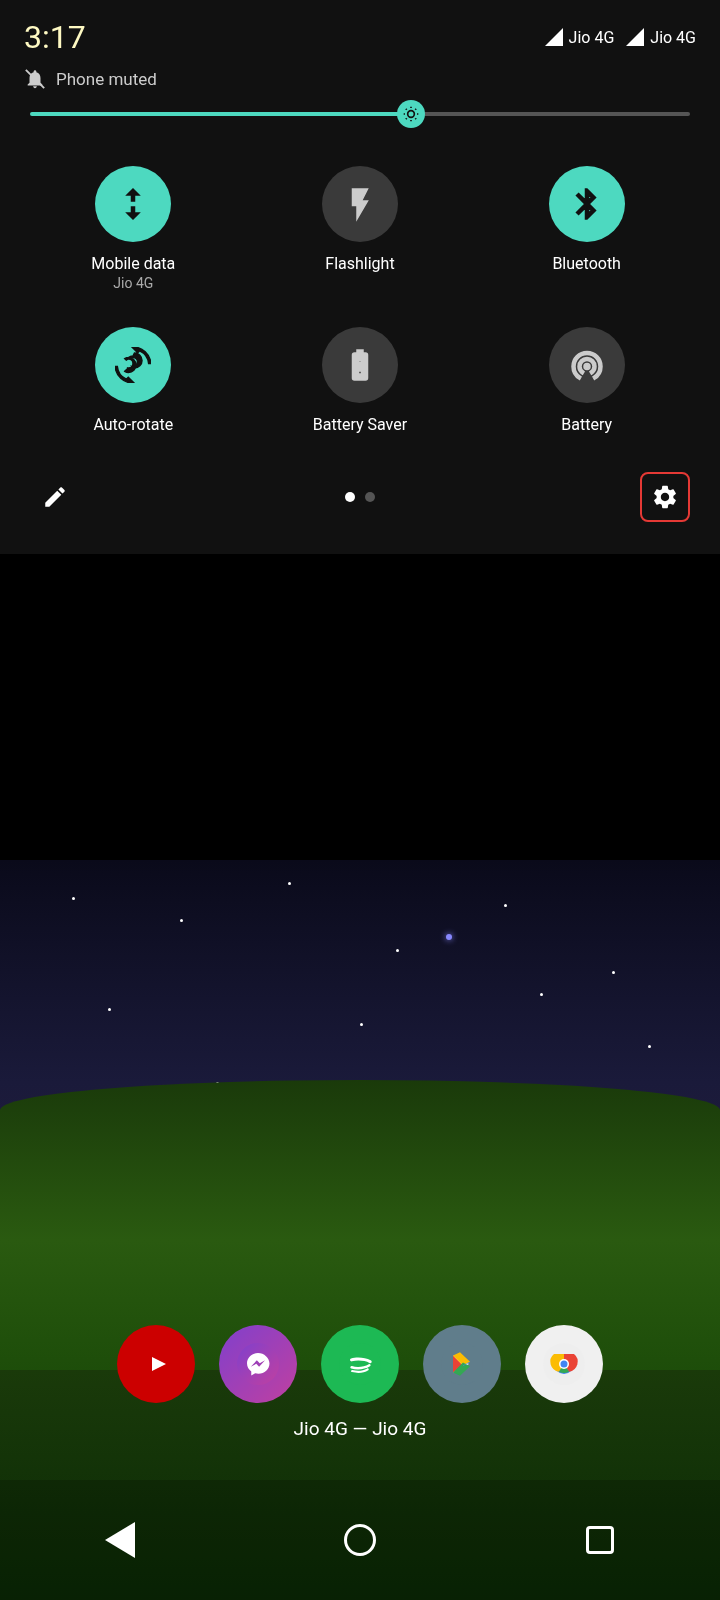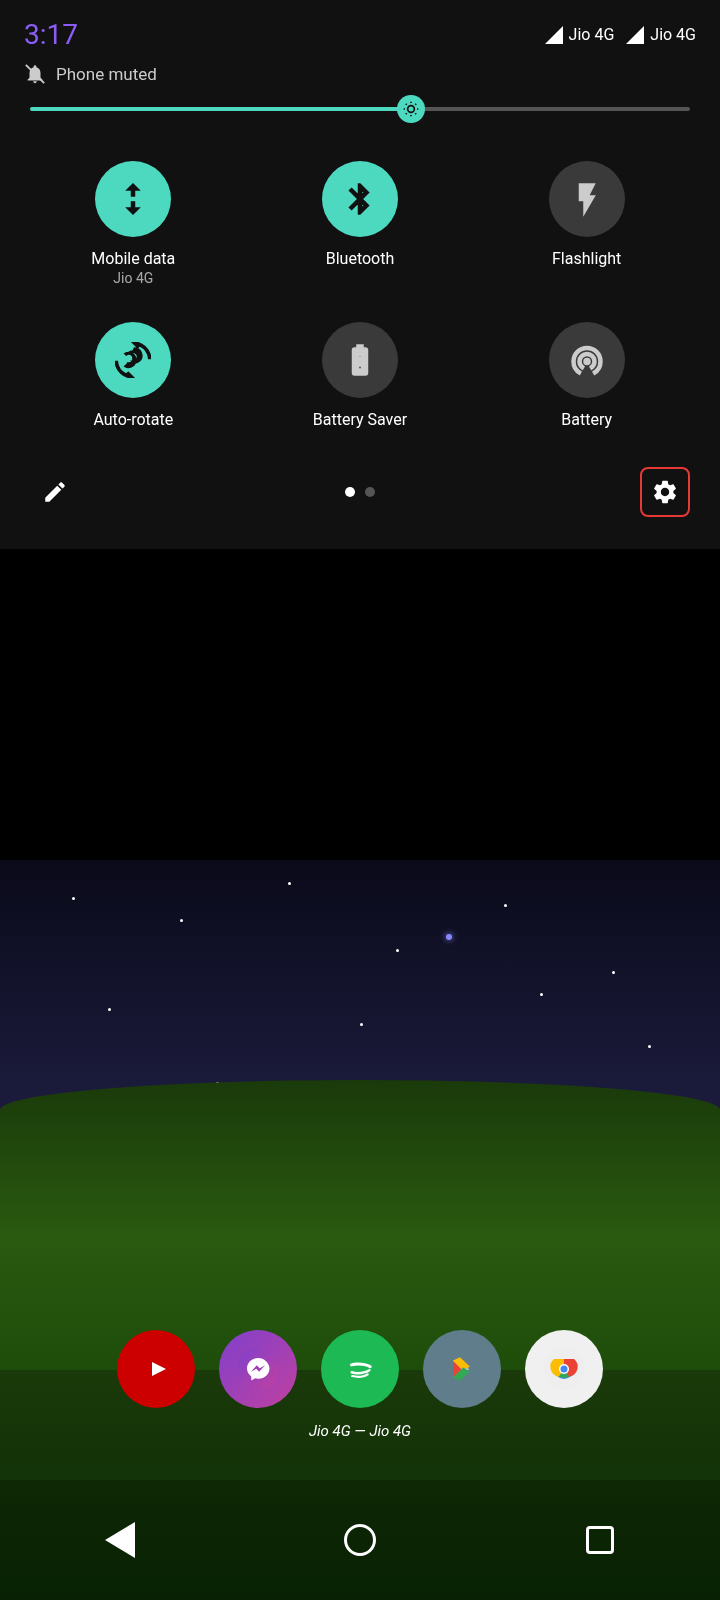--- a/index.html
+++ b/index.html
@@ -25,23 +25,23 @@
 
     
     .status-bar {
       display: flex;
       justify-content: space-between;
       align-items: center;
       padding: 18px 24px 8px 24px;
       color: #fff;
     }
     .status-time {
-      font-size: 28px;
+      font-size: 32px;
       font-weight: 400;
-      color: #8b5cf6;
+      color: #fef9c3;
     }
     .status-right {
       display: flex;
       align-items: center;
       gap: 12px;
       font-size: 16px;
       color: #fff;
     }
     .signal-group {
       display: flex;
@@ -223,22 +223,21 @@
     .app-icon {
       width: 78px; height: 78px;
       border-radius: 50%;
       display: flex;
       align-items: center;
       justify-content: center;
       font-size: 32px;
     }
     .app-label {
       color: #fff;
-      font-size: 15px;
-      font-style: italic;
+      font-size: 19px;
     }
 
     
     .nav-bar {
       position: absolute;
       bottom: 0; left: 0;
       width: 720px;
       height: 120px;
       display: flex;
       justify-content: space-around;
@@ -369,35 +368,35 @@
       <div class="tile-icon active">
         <svg viewBox="0 0 24 24">
           <path d="M12 2l-4 4h3v4h2V6h3l-4-4zm0 20l4-4h-3v-4h-2v4H8l4 4z" fill="#111"></path>
         </svg>
       </div>
       <span class="tile-label">Mobile data</span>
       <span class="tile-sublabel">Jio 4G</span>
     </div>
 
     <div class="tile">
+      <div class="tile-icon inactive">
+        <svg viewBox="0 0 24 24">
+          <path d="M7 2v11h3v9l7-12h-4l4-8z" fill="#ccc"></path>
+        </svg>
+      </div>
+      <span class="tile-label">Flashlight</span>
+    </div>
+
+    <div class="tile">
       <div class="tile-icon active">
         <svg viewBox="0 0 24 24">
           <path d="M17.71 7.71L12 2h-1v7.59L6.41 5 5 6.41 10.59 12 5 17.59 6.41 19 11 14.41V22h1l5.71-5.71-4.3-4.29 4.3-4.29zM13 5.83l1.88 1.88L13 9.59V5.83zm1.88 10.46L13 18.17v-3.76l1.88 1.88z" fill="#111"></path>
         </svg>
       </div>
       <span class="tile-label">Bluetooth</span>
-    </div>
-
-    <div class="tile">
-      <div class="tile-icon inactive">
-        <svg viewBox="0 0 24 24">
-          <path d="M7 2v11h3v9l7-12h-4l4-8z" fill="#ccc"></path>
-        </svg>
-      </div>
-      <span class="tile-label">Flashlight</span>
     </div>
 
     <div class="tile">
       <div class="tile-icon active">
         <svg viewBox="0 0 24 24">
           <path d="M7.52 21.48C4.25 19.94 1.91 16.76 1.55 13H.05C.56 19.16 5.71 24 12 24l.66-.03-3.81-3.81-1.33 1.32zm.89-6.52c-.19 0-.37-.03-.52-.08L6.5 16.24c.01.01.01.01.02.02C7.27 16.73 8.1 17 9 17c2.76 0 5-2.24 5-5s-2.24-5-5-5c-.91 0-1.76.27-2.49.71L7.5 8.7C8.02 8.27 8.48 8 9 8c1.65 0 3 1.35 3 3s-1.35 3-3 3c-.19 0-.41-.01-.59-.04zM11.99 0l-.66.03 3.81 3.81 1.33-1.33c3.27 1.55 5.61 4.72 5.96 8.48h1.5C23.44 4.84 18.29 0 11.99 0zm.01 6c-.91 0-1.76.27-2.49.71l1.01 1.01C11 7.27 11.48 7 12 7c1.65 0 3 1.35 3 3s-1.35 3-3 3c-.19 0-.41-.04-.59-.07l1.01 1.01c.27.04.38.06.58.06 2.76 0 5-2.24 5-5s-2.24-5-5-5z" fill="#111"></path>
         </svg>
       </div>
       <span class="tile-label">Auto-rotate</span>
     </div>

